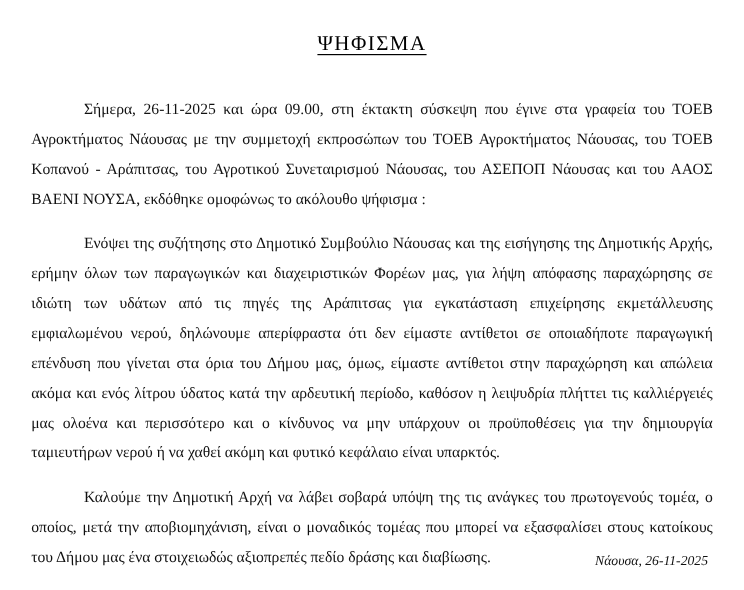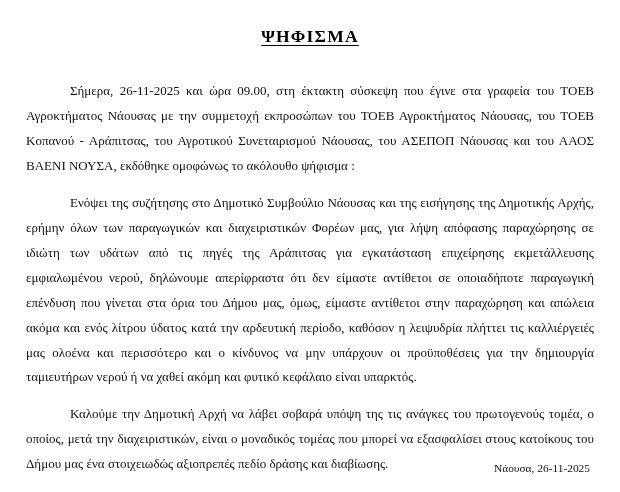--- a/index.html
+++ b/index.html
@@ -18,21 +18,21 @@
     width: 620px;
     height: 492px;
     box-sizing: border-box;
     padding: 14px 26px 10px 26px;
     position: relative;
   }
   .doc-title {
     text-align: center;
     font-size: 17.5px;
     letter-spacing: 1.2px;
-    font-weight: bold;
+    font-weight: normal;
     text-decoration: underline;
     text-underline-offset: 3px;
     margin: 12px 0 0 0;
     padding: 0;
     font-family: "Liberation Serif", serif;
   }
   .body-block {
     margin-top: 32px;
   }
   .para {
@@ -48,30 +48,31 @@
   .para:last-of-type {
     margin-bottom: 0;
   }
   .signature {
     position: absolute;
     right: 30px;
     bottom: 18px;
     font-size: 11.4px;
     font-family: "Liberation Serif", serif;
     color: #111111;
+    font-style: italic;
   }
 </style>
 </head>
 <body>
 
 <div class="page">
 
   <h1 class="doc-title">ΨΗΦΙΣΜΑ</h1>
 
   <div class="body-block">
     <p class="para">Σήμερα, 26-11-2025 και ώρα 09.00, στη έκτακτη σύσκεψη που έγινε στα γραφεία του ΤΟΕΒ Αγροκτήματος Νάουσας με την συμμετοχή εκπροσώπων του ΤΟΕΒ Αγροκτήματος Νάουσας, του ΤΟΕΒ Κοπανού - Αράπιτσας, του Αγροτικού Συνεταιρισμού Νάουσας, του ΑΣΕΠΟΠ Νάουσας και του ΑΑΟΣ ΒΑΕΝΙ ΝΟΥΣΑ, εκδόθηκε ομοφώνως το ακόλουθο ψήφισμα :</p>
     <p class="para">Ενόψει της συζήτησης στο Δημοτικό Συμβούλιο Νάουσας και της εισήγησης της Δημοτικής Αρχής, ερήμην όλων των παραγωγικών και διαχειριστικών Φορέων μας, για λήψη απόφασης παραχώρησης σε ιδιώτη των υδάτων από τις πηγές της Αράπιτσας για εγκατάσταση επιχείρησης εκμετάλλευσης εμφιαλωμένου νερού, δηλώνουμε απερίφραστα ότι δεν είμαστε αντίθετοι σε οποιαδήποτε παραγωγική επένδυση που γίνεται στα όρια του Δήμου μας, όμως, είμαστε αντίθετοι στην παραχώρηση και απώλεια ακόμα και ενός λίτρου ύδατος κατά την αρδευτική περίοδο, καθόσον η λειψυδρία πλήττει τις καλλιέργειές μας ολοένα και περισσότερο και ο κίνδυνος να μην υπάρχουν οι προϋποθέσεις για την δημιουργία ταμιευτήρων νερού ή να χαθεί ακόμη και φυτικό κεφάλαιο είναι υπαρκτός.</p>
-    <p class="para">Καλούμε την Δημοτική Αρχή να λάβει σοβαρά υπόψη της τις ανάγκες του πρωτογενούς τομέα, ο οποίος, μετά την διαχειριστικών, είναι ο μοναδικός τομέας που μπορεί να εξασφαλίσει στους κατοίκους του Δήμου μας ένα στοιχειωδώς αξιοπρεπές πεδίο δράσης και διαβίωσης.</p>
+    <p class="para">Καλούμε την Δημοτική Αρχή να λάβει σοβαρά υπόψη της τις ανάγκες του πρωτογενούς τομέα, ο οποίος, μετά την αποβιομηχάνιση, είναι ο μοναδικός τομέας που μπορεί να εξασφαλίσει στους κατοίκους του Δήμου μας ένα στοιχειωδώς αξιοπρεπές πεδίο δράσης και διαβίωσης.</p>
   </div>
 
   <div class="signature">Νάουσα, 26-11-2025</div>
 
 </div>
 
 </body></html>

